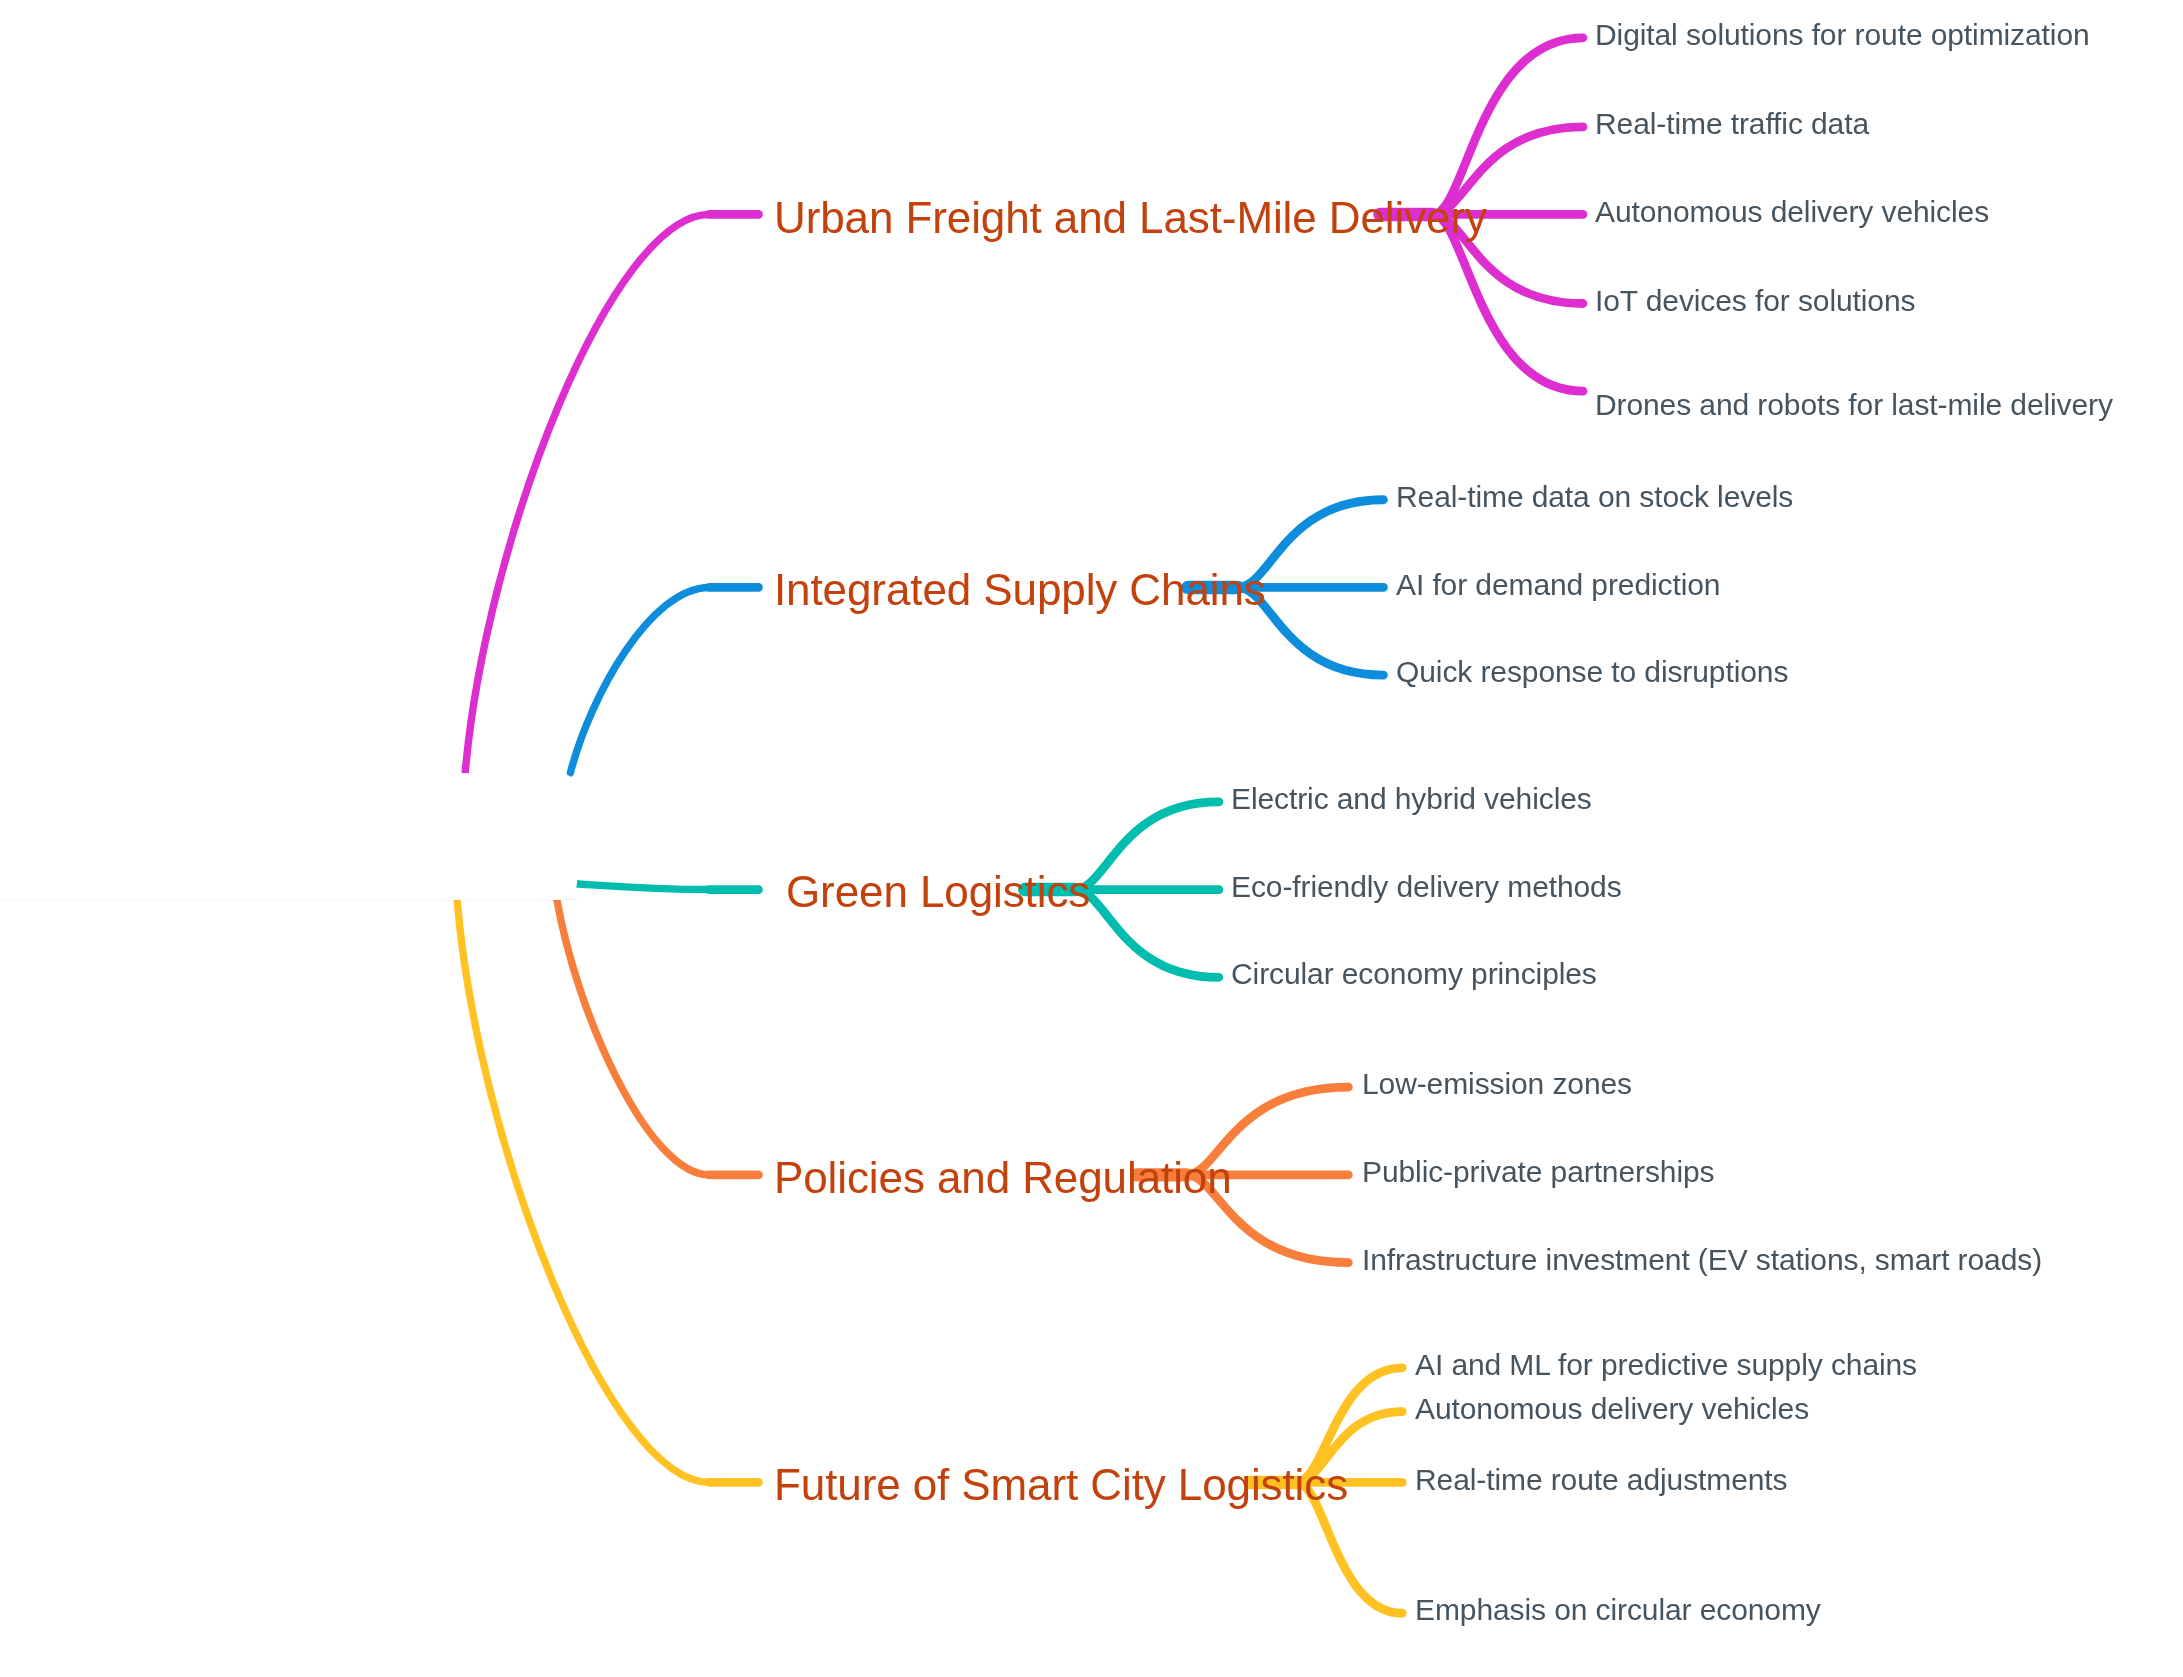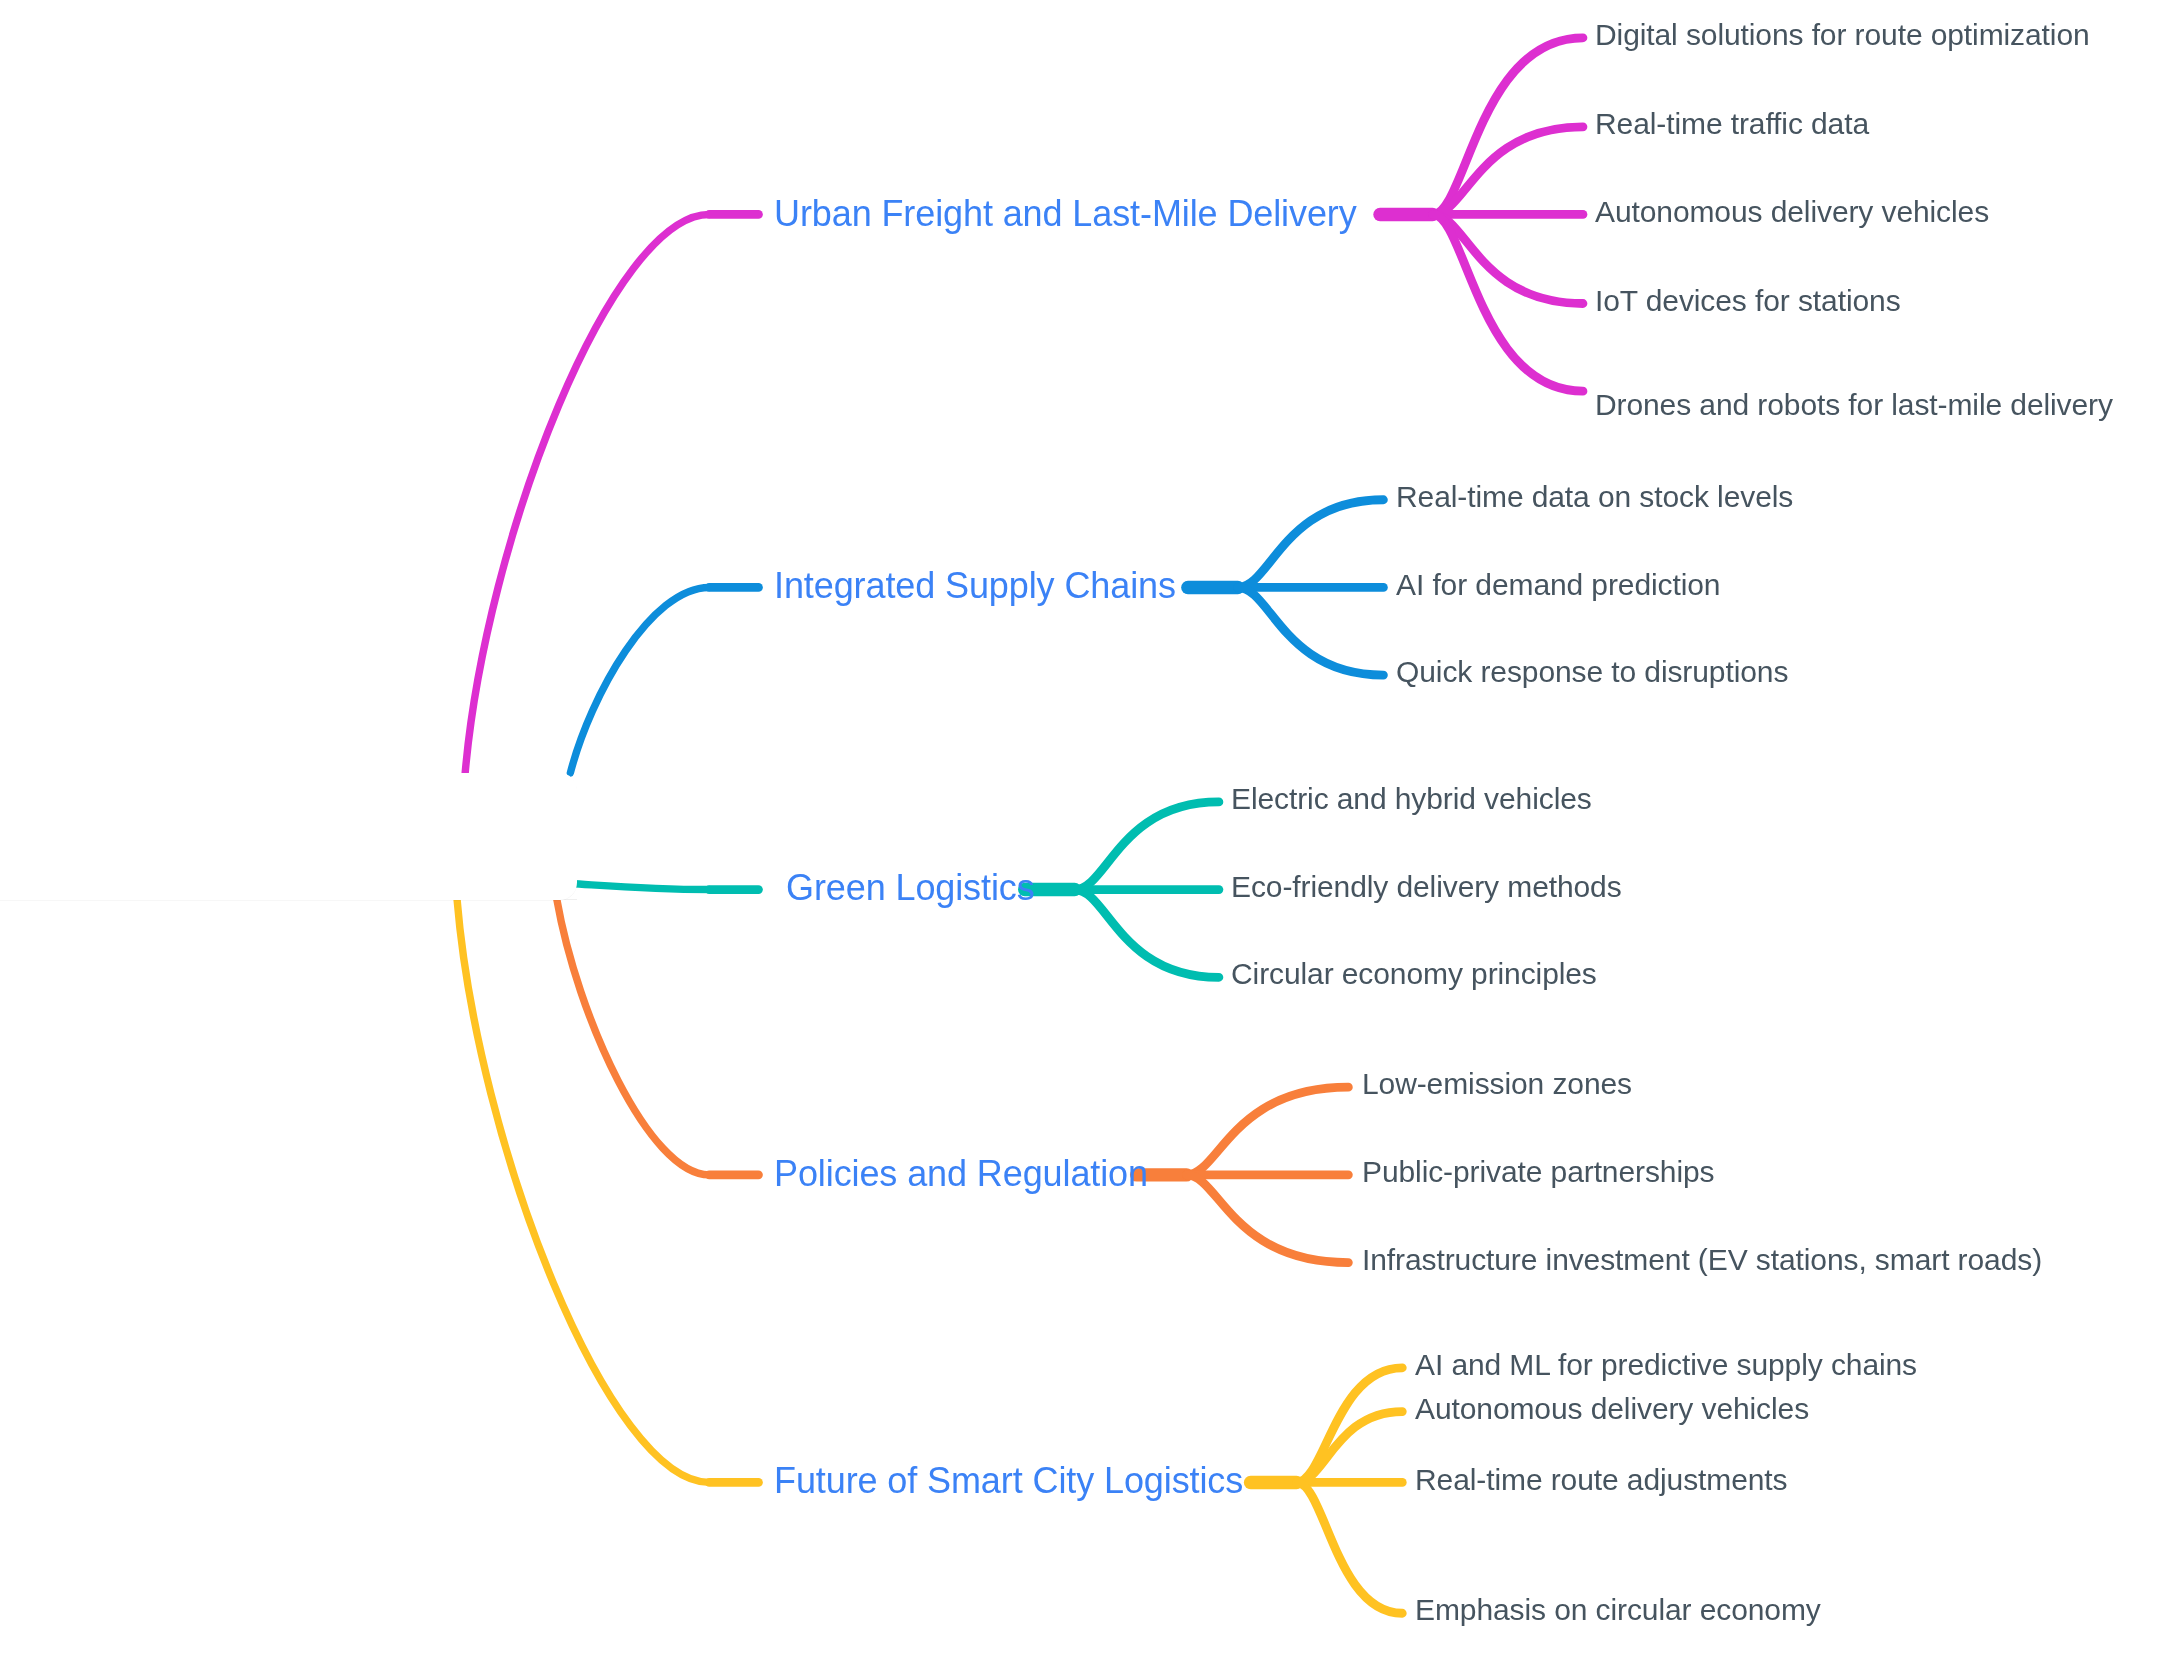--- a/index.html
+++ b/index.html
@@ -8,21 +8,21 @@
        font-family:"Liberation Sans","DejaVu Sans",sans-serif;}
   #map{position:relative;width:2183px;height:1678px;background:#ffffff;}
   svg.links{position:absolute;left:0;top:0;width:2183px;height:1678px;}
   .node-label{position:absolute;white-space:nowrap;color:#3A4A58;
               font-weight:400;letter-spacing:-0.1px;}
   .root-box{position:absolute;background:#ffffff;
             border-top-right-radius:17.5px;border-bottom-right-radius:17.5px;
             box-shadow:0 0.7px 0 rgba(0,0,0,0.045);}
   .root-rule{position:absolute;height:0.7px;background:#efefef;}
   .root-label{font-size:45px;line-height:1;color:#33404C;}
-  .branch-label{font-size:36px;line-height:1;color:#3b82f6;}
+  .branch-label{font-size:44px;line-height:1;color:#c2410c;}
   .leaf-label{font-size:30px;line-height:1;color:#46545F;}
 </style>
 </head>
 <body>
 
 <div id="map">
 
   <svg class="links" viewBox="0 0 3238 2488" preserveAspectRatio="none">
     <g id="link-layer" fill="none" stroke-linecap="round" stroke-linejoin="round">
         <path d="M690 1146 C 720 798.24, 908.648 318, 1052 318" stroke="#DD2FD0" stroke-width="11"></path>
@@ -64,21 +64,21 @@
   <div class="root-rule" style="left: 0px; top: 899px; width: 577px;"></div>
 
   <div class="root-box" style="left: -20px; top: 773px; width: 597px; height: 127px; background: rgb(255, 255, 255);"></div>
 
 
   <div id="label-layer">
       <div class="node-label branch-label" style="left: 774px; top: 196px;">Urban Freight and Last-Mile Delivery</div>
       <div class="node-label leaf-label" style="left: 1595px; top: 20px;">Digital solutions for route optimization</div>
       <div class="node-label leaf-label" style="left: 1595px; top: 109px;">Real-time traffic data</div>
       <div class="node-label leaf-label" style="left: 1595px; top: 197px;">Autonomous delivery vehicles</div>
-      <div class="node-label leaf-label" style="left: 1595px; top: 286px;">IoT devices for stations</div>
+      <div class="node-label leaf-label" style="left: 1595px; top: 286px;">IoT devices for solutions</div>
       <div class="node-label leaf-label" style="left: 1595px; top: 390px;">Drones and robots for last-mile delivery</div>
       <div class="node-label branch-label" style="left: 774px; top: 568px;">Integrated Supply Chains</div>
       <div class="node-label leaf-label" style="left: 1396px; top: 482px;">Real-time data on stock levels</div>
       <div class="node-label leaf-label" style="left: 1396px; top: 570px;">AI for demand prediction</div>
       <div class="node-label leaf-label" style="left: 1396px; top: 657px;">Quick response to disruptions</div>
       <div class="node-label branch-label" style="left: 774px; top: 870px; margin-left: 12px;">Green Logistics</div>
       <div class="node-label leaf-label" style="left: 1231px; top: 784px;">Electric and hybrid vehicles</div>
       <div class="node-label leaf-label" style="left: 1231px; top: 872px; text-align: right;">Eco-friendly delivery methods</div>
       <div class="node-label leaf-label" style="left: 1231px; top: 959px;">Circular economy principles</div>
       <div class="node-label branch-label" style="left: 774px; top: 1156px;">Policies and Regulation</div>

